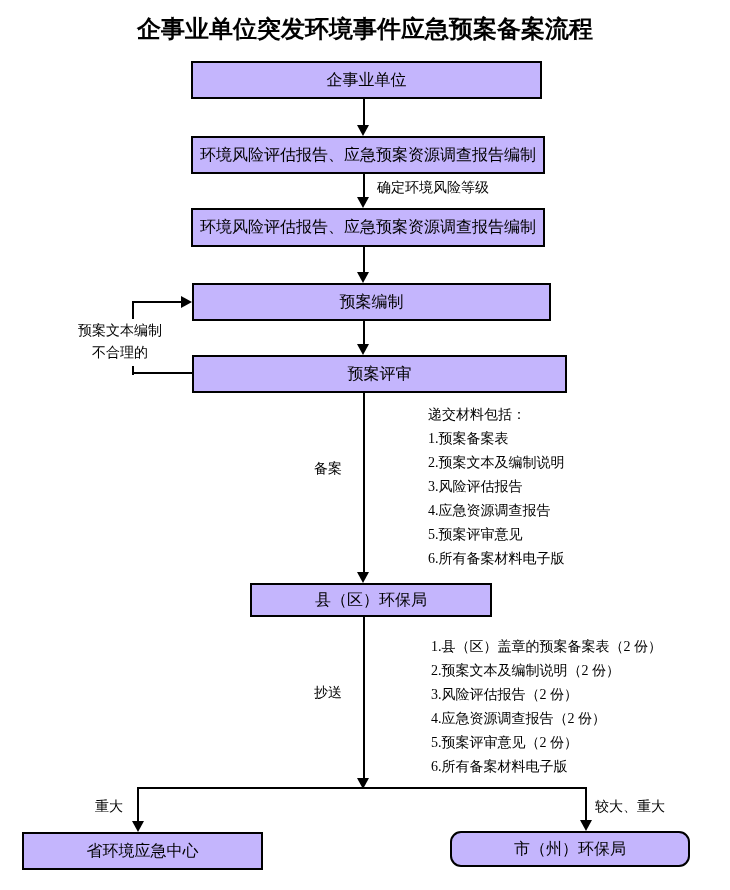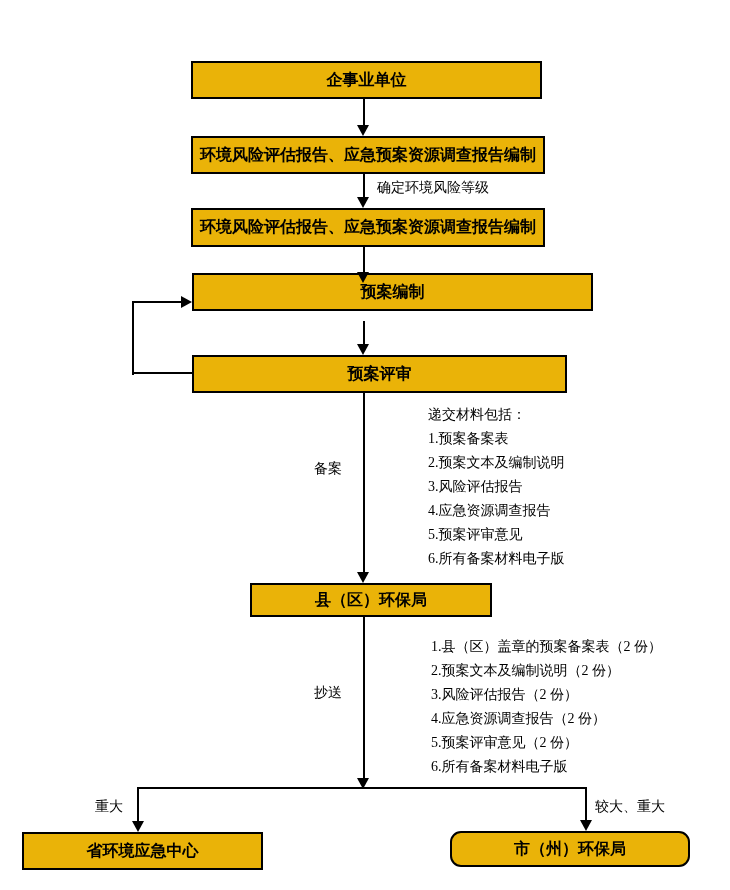--- a/index.html
+++ b/index.html
@@ -18,28 +18,27 @@
     text-align: center;
     font-size: 24px;
     font-weight: bold;
     letter-spacing: 0px;
     white-space: nowrap;
   }
   .box {
     position: absolute;
     box-sizing: border-box;
     border: 2px solid #000000;
-    background: #eab308;
+    background: #c4b5fd;
     display: flex;
     align-items: center;
     justify-content: center;
     font-size: 16px;
     white-space: nowrap;
     text-align: left;
-    font-weight: bold;
   }
   .vline { position: absolute; width: 2px; background: #000000; }
   .hline { position: absolute; height: 2px; background: #000000; }
   .ah-down {
     position: absolute; width: 0; height: 0;
     border-left: 6px solid transparent;
     border-right: 6px solid transparent;
     border-top: 11px solid #000000;
   }
   .ah-right {
@@ -71,28 +70,29 @@
     white-space: nowrap;
     margin-left: 41px;
   }
   .list div { height: 24px; }
 </style>
 </head>
 <body>
 
 <div id="canvas">
 
+  <div class="title">企事业单位突发环境事件应急预案备案流程</div>
 
   <div class="box" style="left:191px; top:61px; width:351px; height:38px;">企事业单位</div>
 
   <div class="box" style="left:191px; top:136px; width:354px; height:38px;">环境风险评估报告、应急预案资源调查报告编制</div>
 
   <div class="box" style="left:191px; top:208px; width:354px; height:39px;">环境风险评估报告、应急预案资源调查报告编制</div>
 
-  <div class="box" style="left:192px; top:273px; width:401px; height:38px;">预案编制</div>
+  <div class="box" style="left:192px; top:283px; width:359px; height:38px;">预案编制</div>
 
   <div class="box" style="left:192px; top:355px; width:375px; height:38px;">预案评审</div>
 
   <div class="box" style="left:250px; top:583px; width:242px; height:34px;">县（区）环保局</div>
 
   <div class="box" style="left:22px; top:832px; width:241px; height:38px;">省环境应急中心</div>
 
   <div class="box" style="left:450px; top:831px; width:240px; height:36px;border-radius:11px;">市（州）环保局</div>
 
   <div class="vline" style="left:363px; top:99px; height:28px;"></div>
@@ -119,20 +119,24 @@
   <div class="ah-down" style="left:132px; top:821px;"></div>
 
   <div class="vline" style="left:585px; top:787px; height:34px;"></div>
   <div class="ah-down" style="left:580px; top:820px;"></div>
 
   <div class="vline" style="left:132px; top:301px; height:74px;"></div>
   <div class="hline" style="left:132px; top:301px; width:50px;"></div>
   <div class="ah-right" style="left:181px; top:296px;"></div>
   <div class="hline" style="left:132px; top:372px; width:60px;"></div>
 
+  <div class="feedback-label">
+    <div>预案文本编制</div>
+    <div>不合理的</div>
+  </div>
 
   <div class="lbl" style="left:377px; top:181px;">确定环境风险等级</div>
 
   <div class="lbl" style="left:314px; top:462px;">备案</div>
 
   <div class="lbl" style="left:314px; top:686px;">抄送</div>
 
   <div class="lbl" style="left:95px; top:800px;">重大</div>
 
   <div class="lbl" style="left:595px; top:800px;">较大、重大</div>

